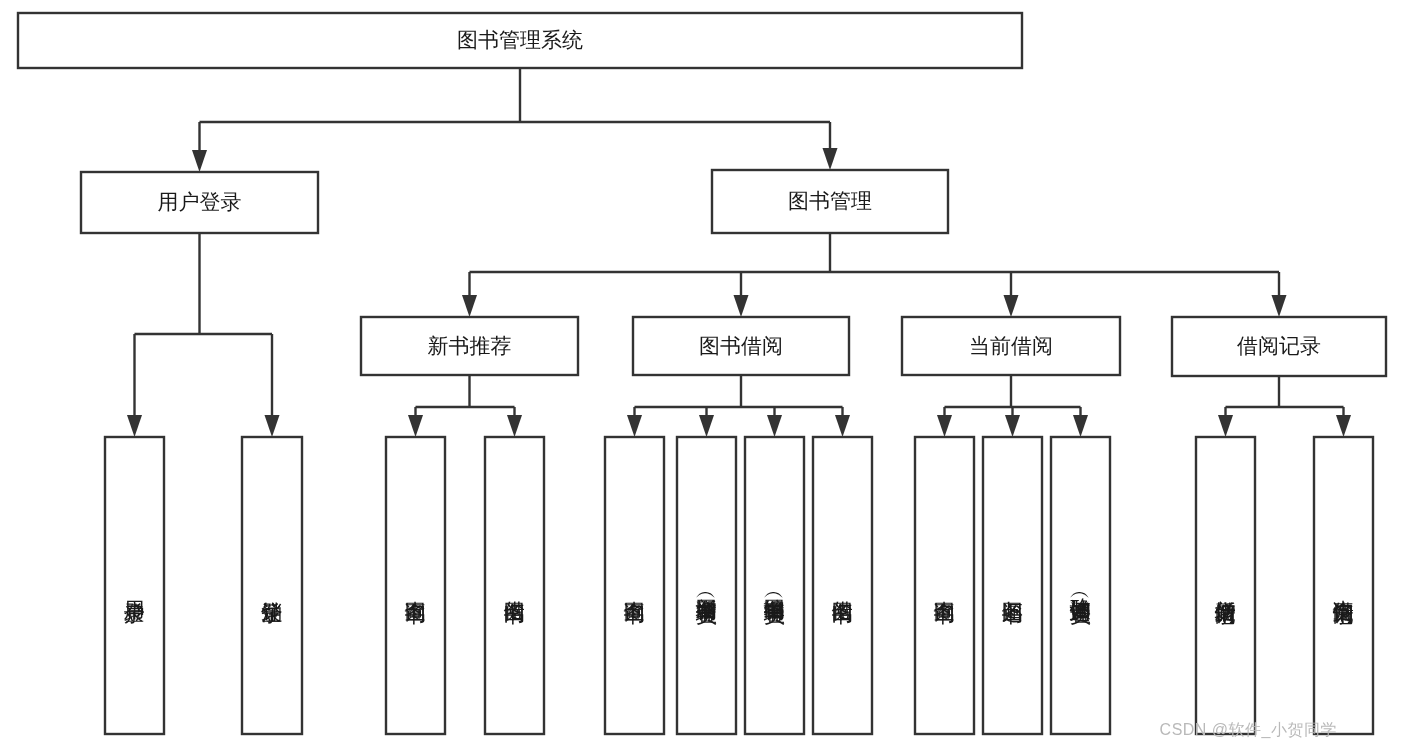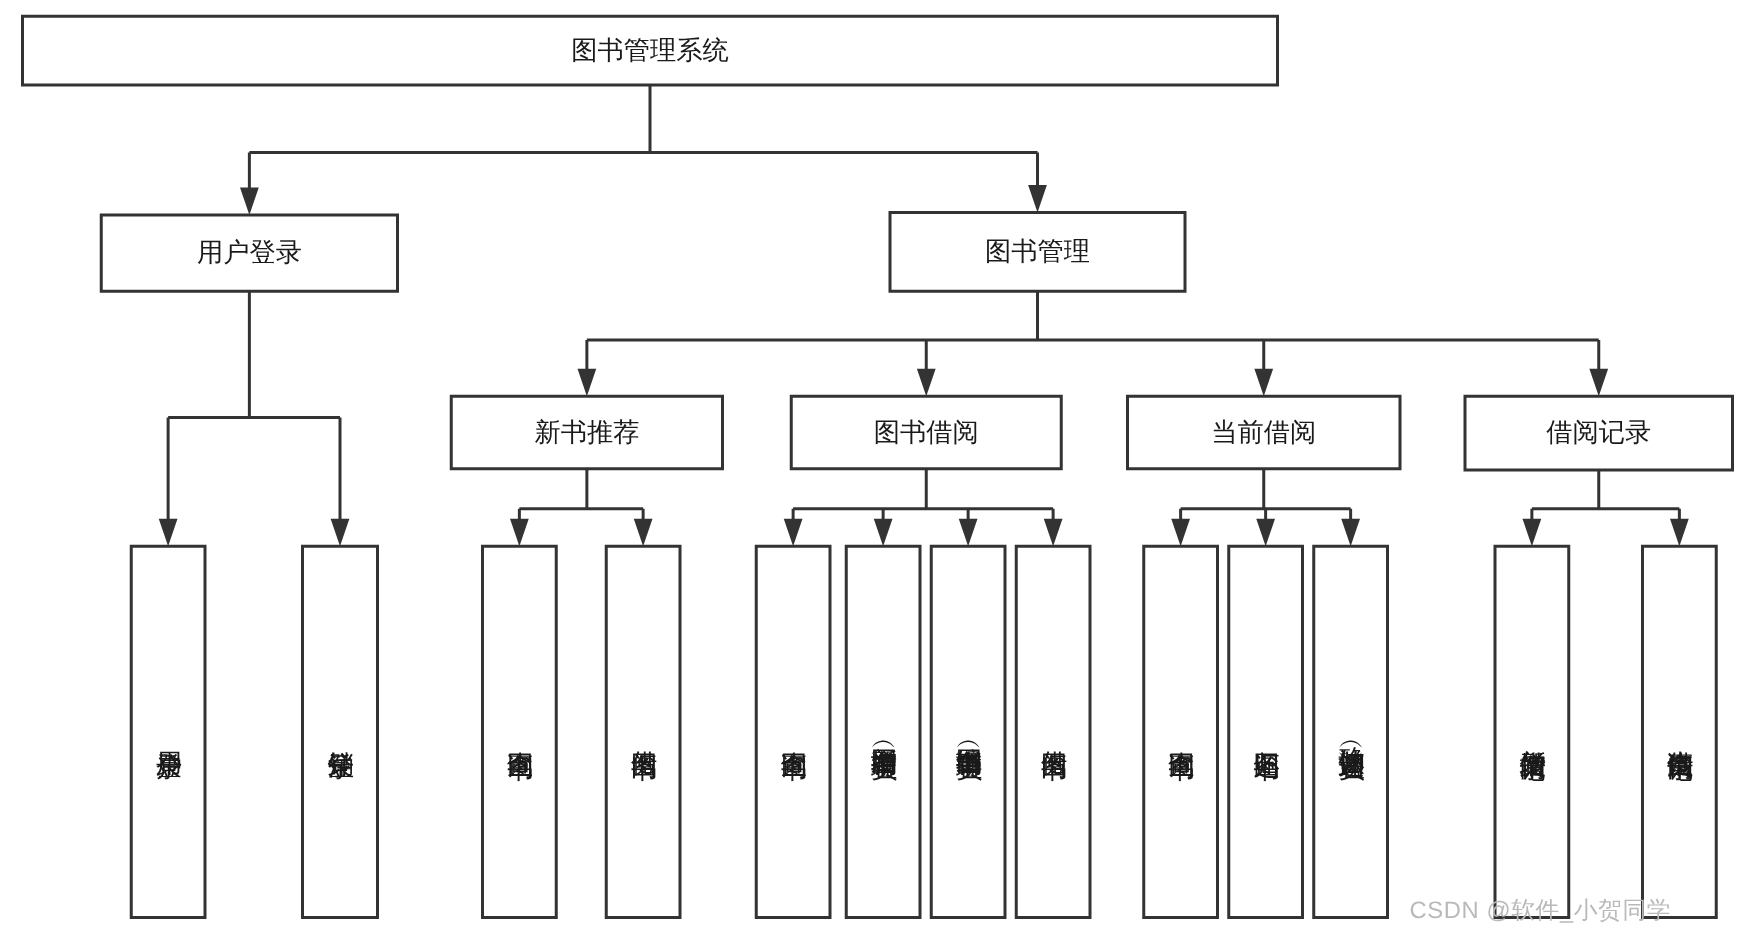--- a/index.html
+++ b/index.html
@@ -67,21 +67,21 @@
   .vert-text {
     writing-mode: vertical-rl;
     text-orientation: upright;
     letter-spacing: 1px;
   }
   #watermark {
     position: absolute;
     right: 8px;
     bottom: 6px;
     font-family: "Liberation Sans", "DejaVu Sans", sans-serif;
-    font-size: 19px;
+    font-size: 16px;
     color: #b9b9b9;
     letter-spacing: 0.5px;
     white-space: nowrap;
     margin-top: 45px;
   }
 </style>
 </head>
 <body>
 
 <div id="diagram-root">

